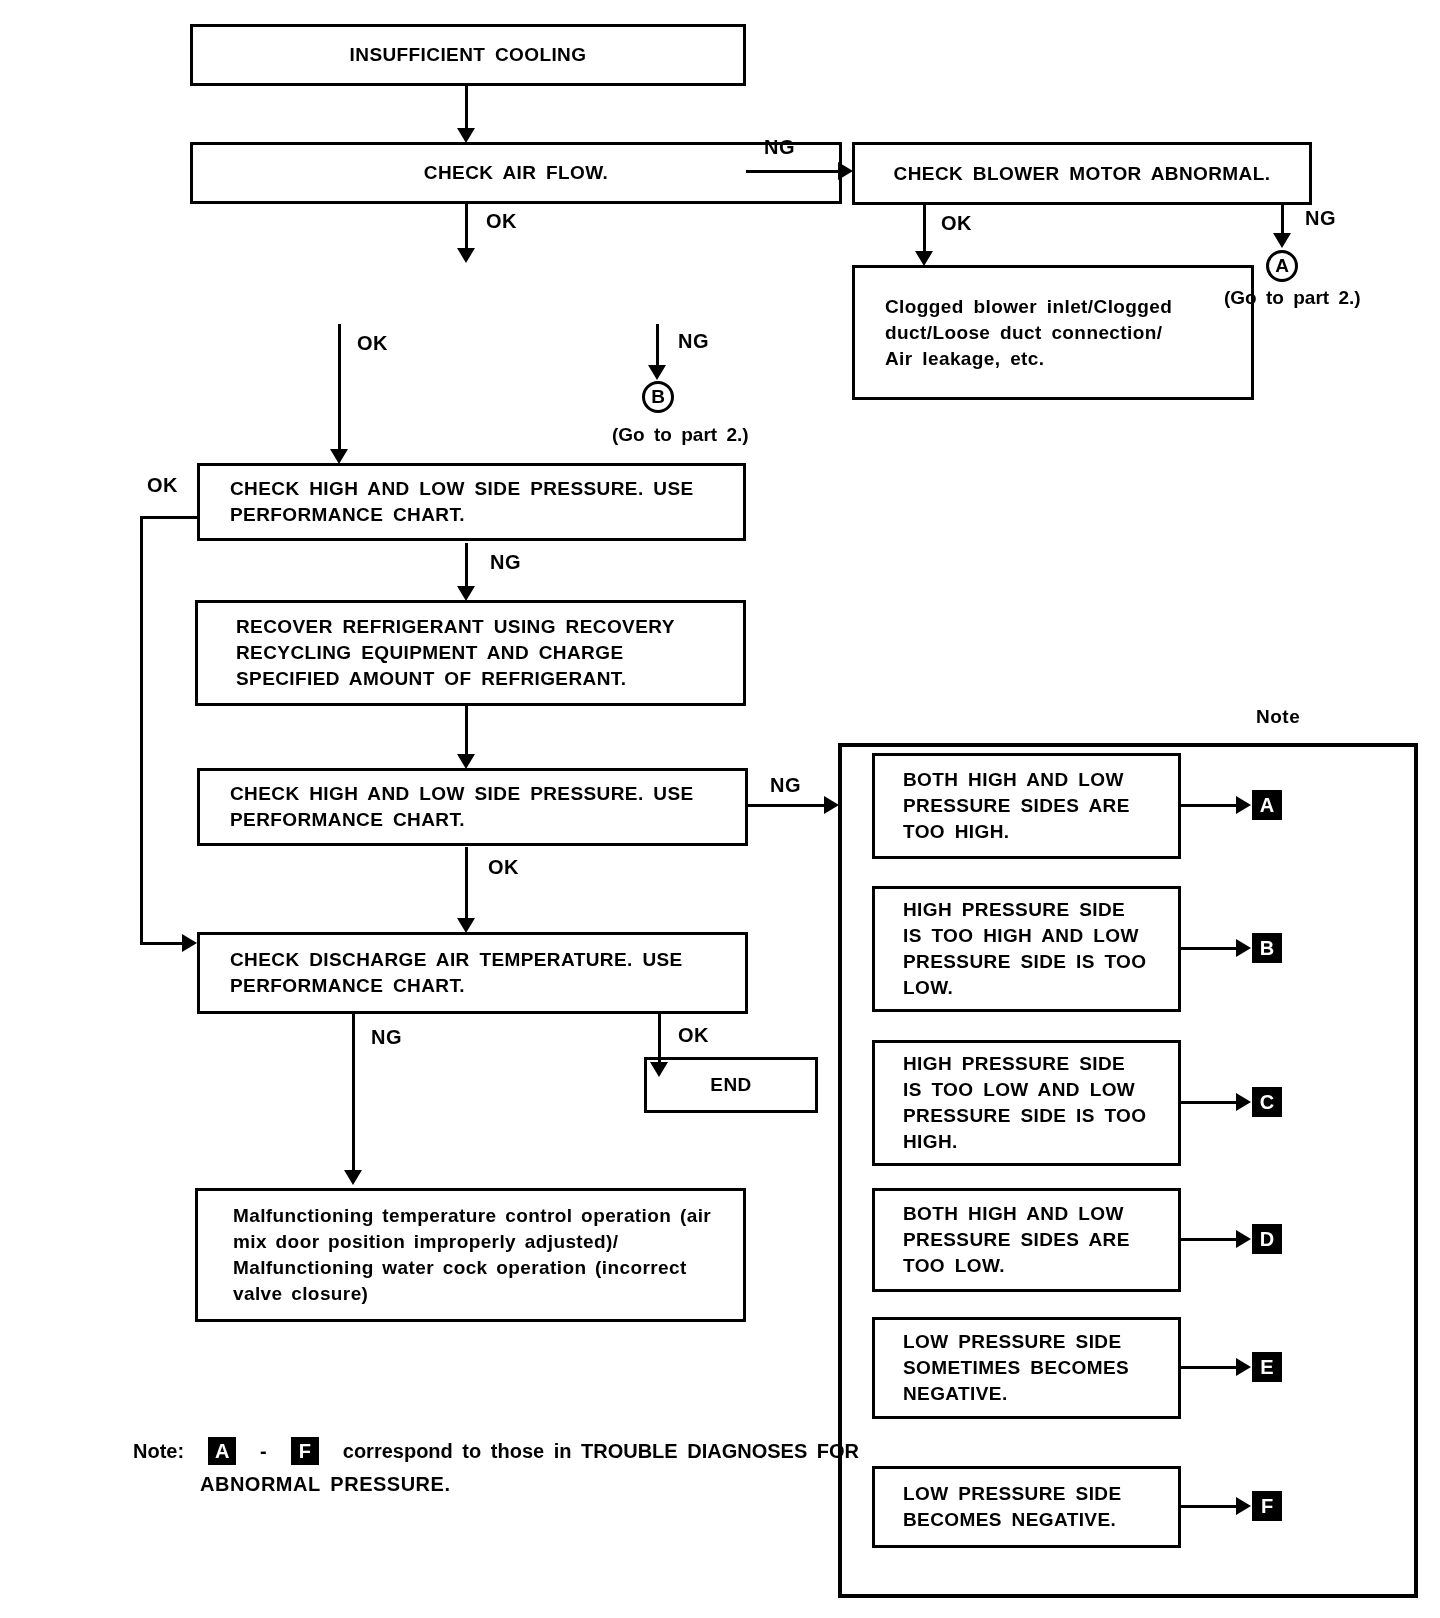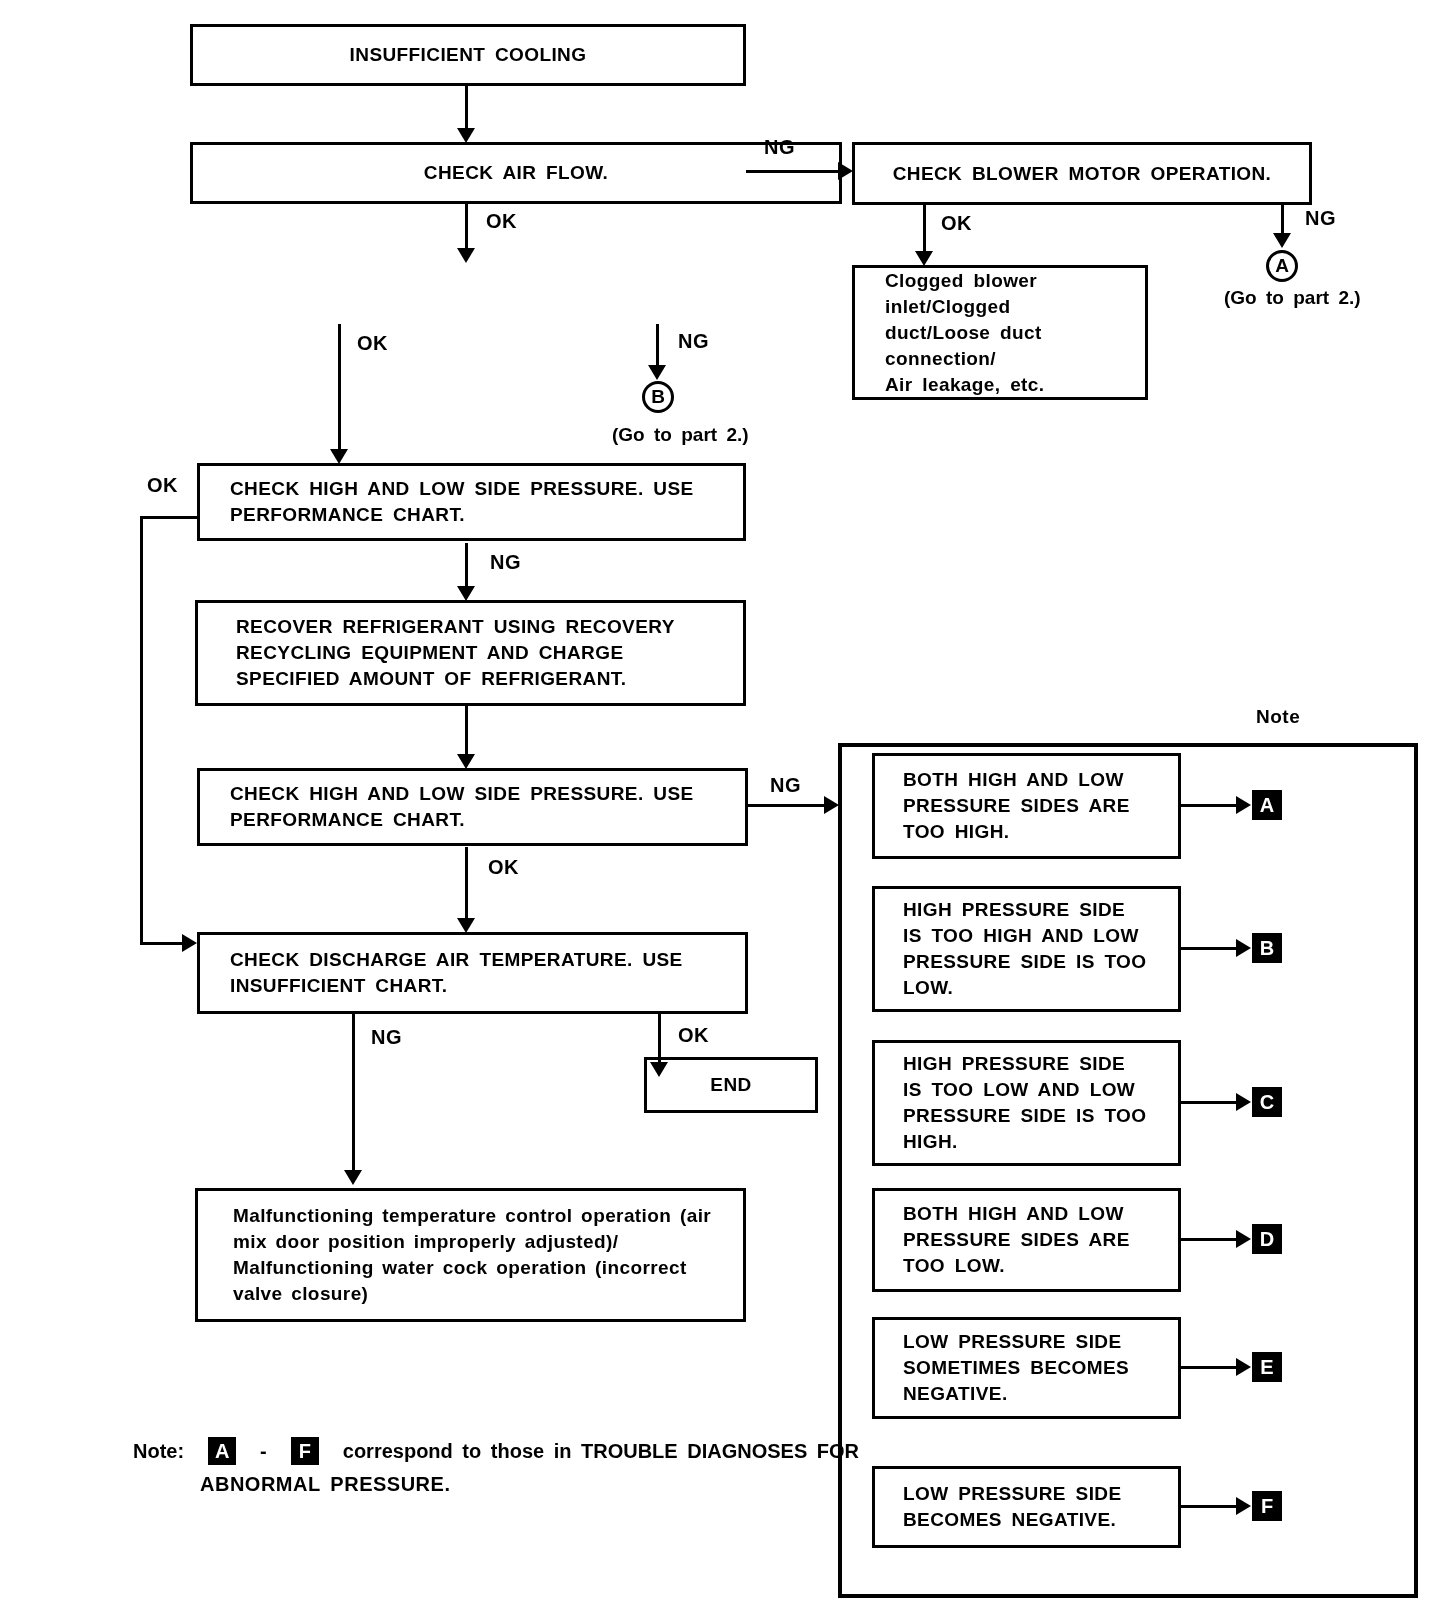--- a/index.html
+++ b/index.html
@@ -35,39 +35,39 @@
 </style>
 </head>
 <body>
 
 <div id="canvas">
 
   <div class="box center" style="left:190px;top:24px;width:556px;height:62px;">INSUFFICIENT COOLING</div>
 
   <div class="box center" style="left:190px;top:142px;width:652px;height:62px;">CHECK AIR FLOW.</div>
 
-  <div class="box center" style="left:852px;top:142px;width:460px;height:63px;">CHECK BLOWER MOTOR OPERATION.</div>
+  <div class="box center" style="left:852px;top:142px;width:460px;height:63px;">CHECK BLOWER MOTOR ABNORMAL.</div>
 
-  <div class="box left" style="left:852px;top:265px;width:296px;height:135px;padding-left:30px;">Clogged blower inlet/Clogged
+  <div class="box left" style="left:852px;top:265px;width:402px;height:135px;padding-left:30px;">Clogged blower inlet/Clogged
 duct/Loose duct connection/
 Air leakage, etc.</div>
 
 
   <div class="box left" style="left:197px;top:463px;width:549px;height:78px;padding-left:30px;">CHECK HIGH AND LOW SIDE PRESSURE. USE
 PERFORMANCE CHART.</div>
 
   <div class="box left" style="left:195px;top:600px;width:551px;height:106px;padding-left:38px;">RECOVER REFRIGERANT USING RECOVERY
 RECYCLING EQUIPMENT AND CHARGE
 SPECIFIED AMOUNT OF REFRIGERANT.</div>
 
   <div class="box left" style="left:197px;top:768px;width:551px;height:78px;padding-left:30px;">CHECK HIGH AND LOW SIDE PRESSURE. USE
 PERFORMANCE CHART.</div>
 
   <div class="box left" style="left:197px;top:932px;width:551px;height:82px;padding-left:30px;">CHECK DISCHARGE AIR TEMPERATURE. USE
-INSUFFICIENT CHART.</div>
+PERFORMANCE CHART.</div>
 
   <div class="box center" style="left:615px;top:1057px;width:174px;height:56px;margin-left:29px;">END</div>
 
   <div class="box left" style="left:195px;top:1188px;width:551px;height:134px;padding-left:35px;word-spacing:3px;">Malfunctioning temperature control operation (air
 mix door position improperly adjusted)/
 Malfunctioning water cock operation (incorrect
 valve closure)</div>
 
   <div class="vline" style="left:465px;top:86px;height:42px;"></div>
   <div class="arr-down" style="left:457px;top:128px;"></div>

